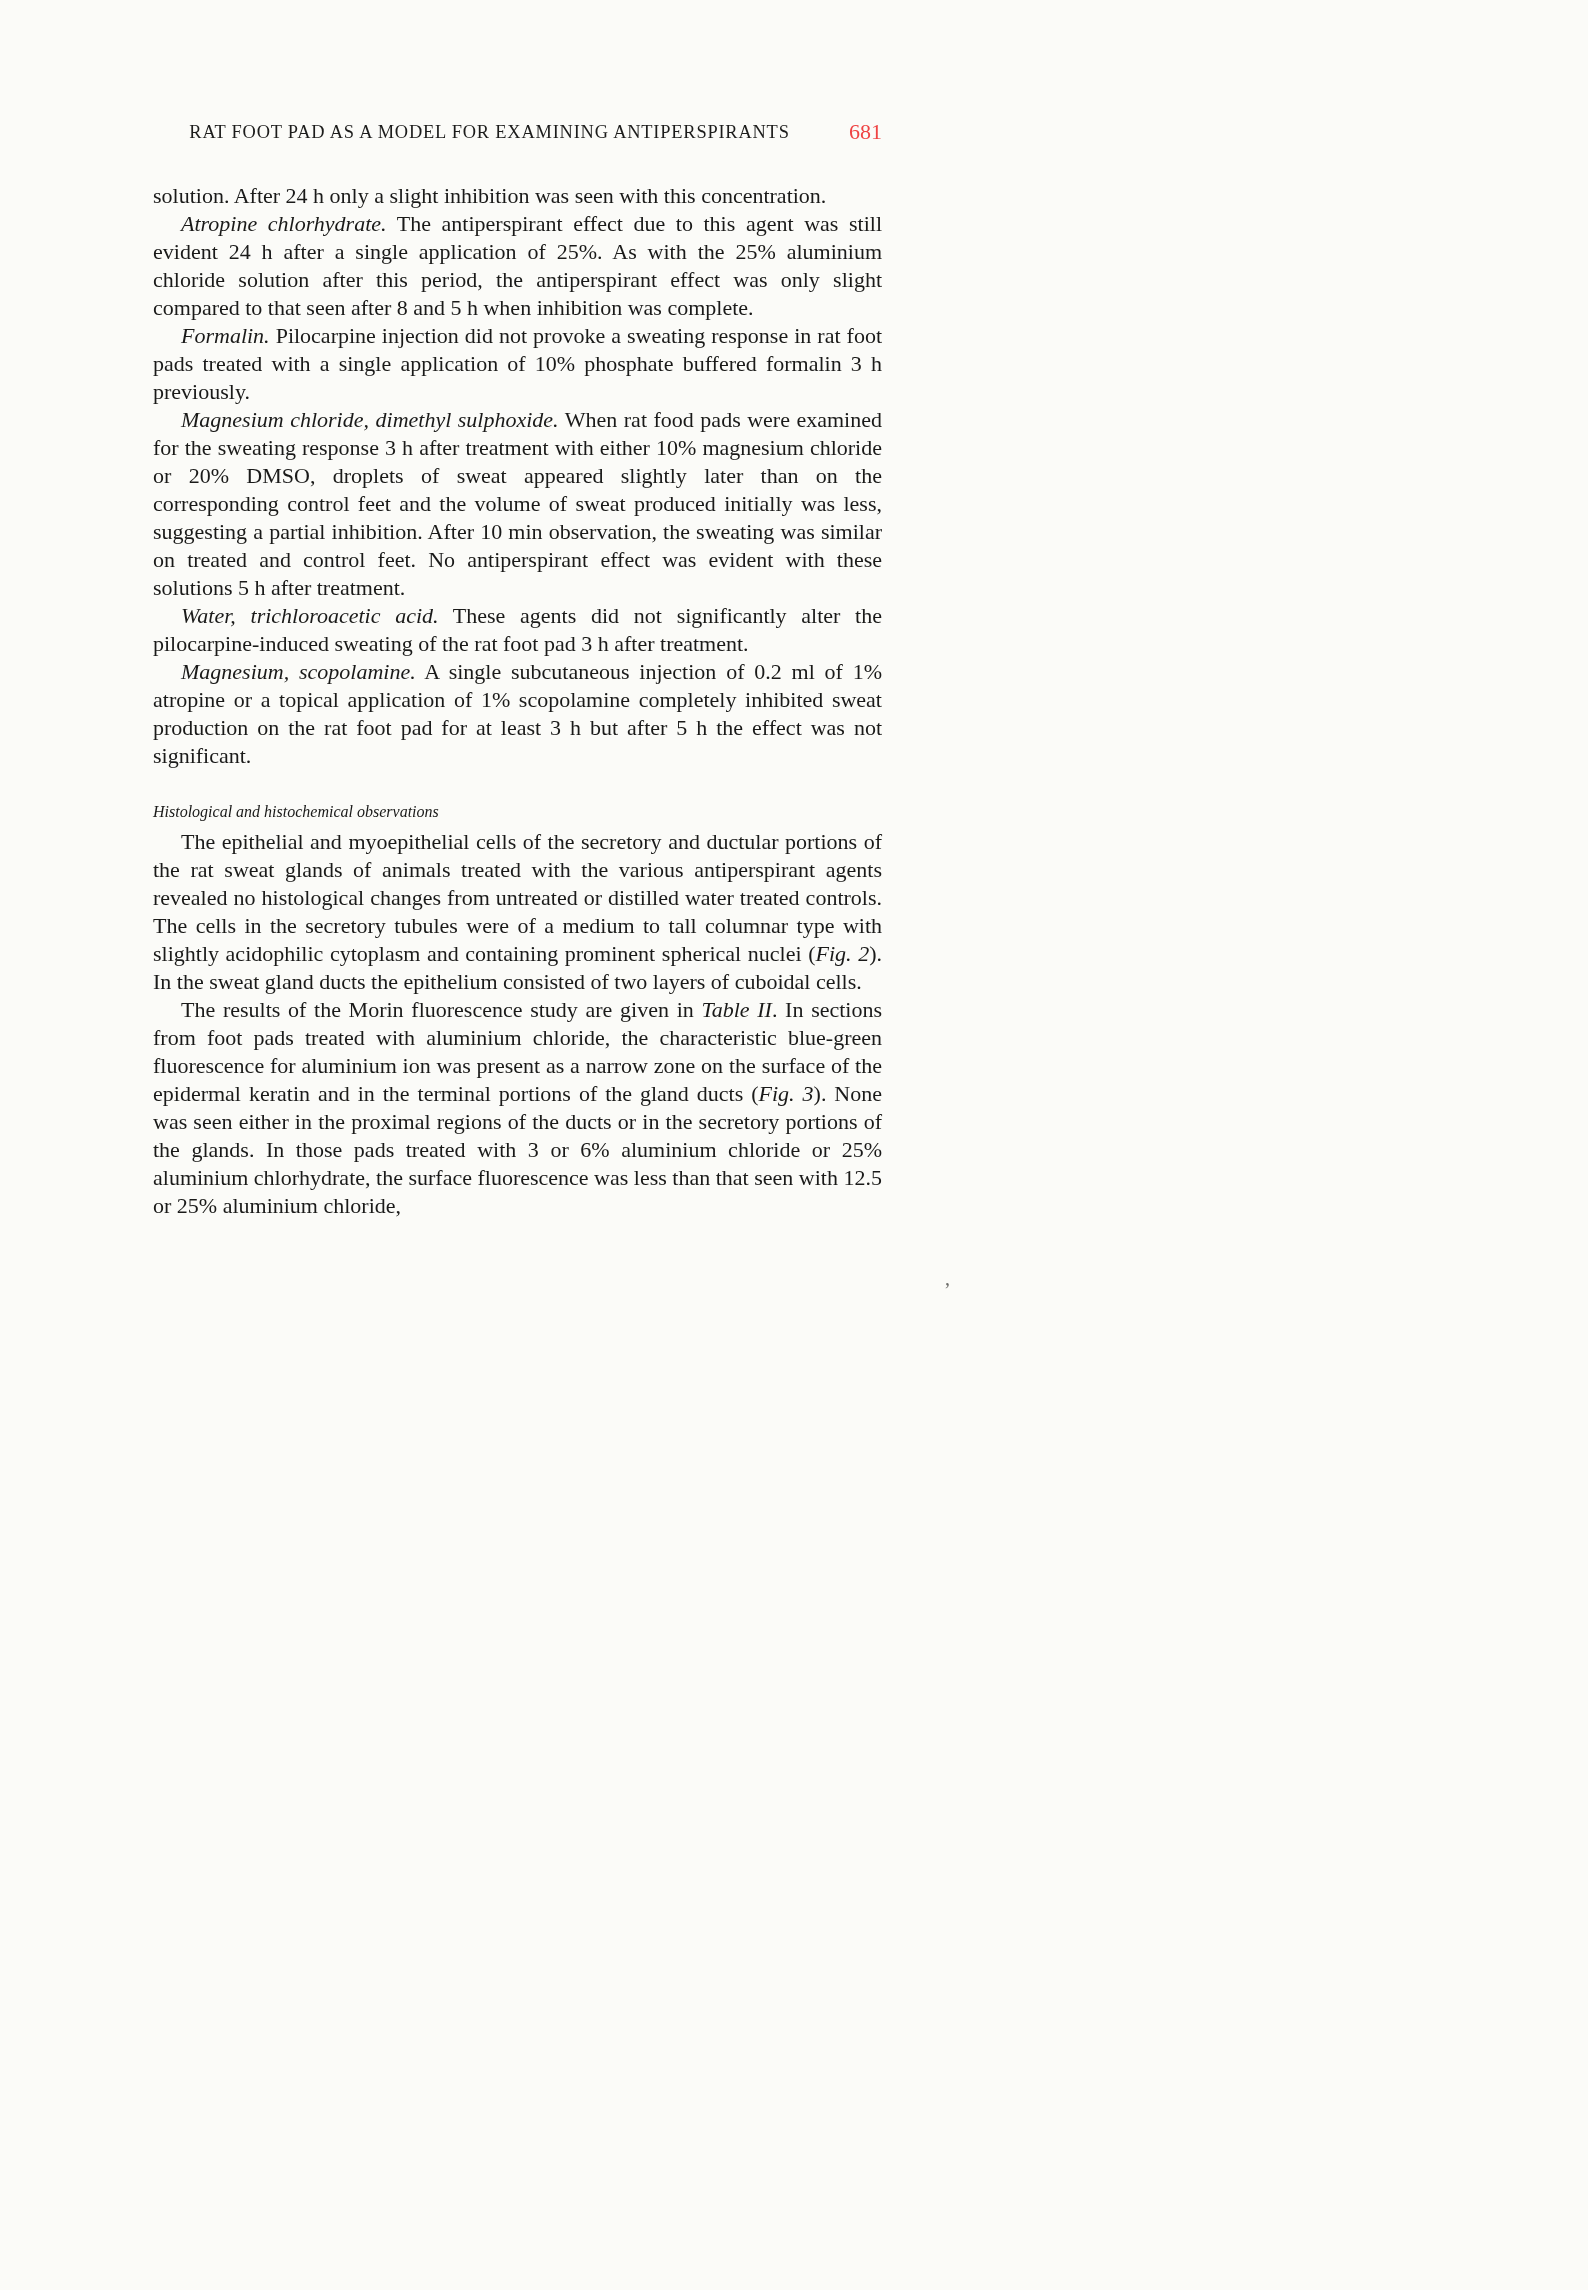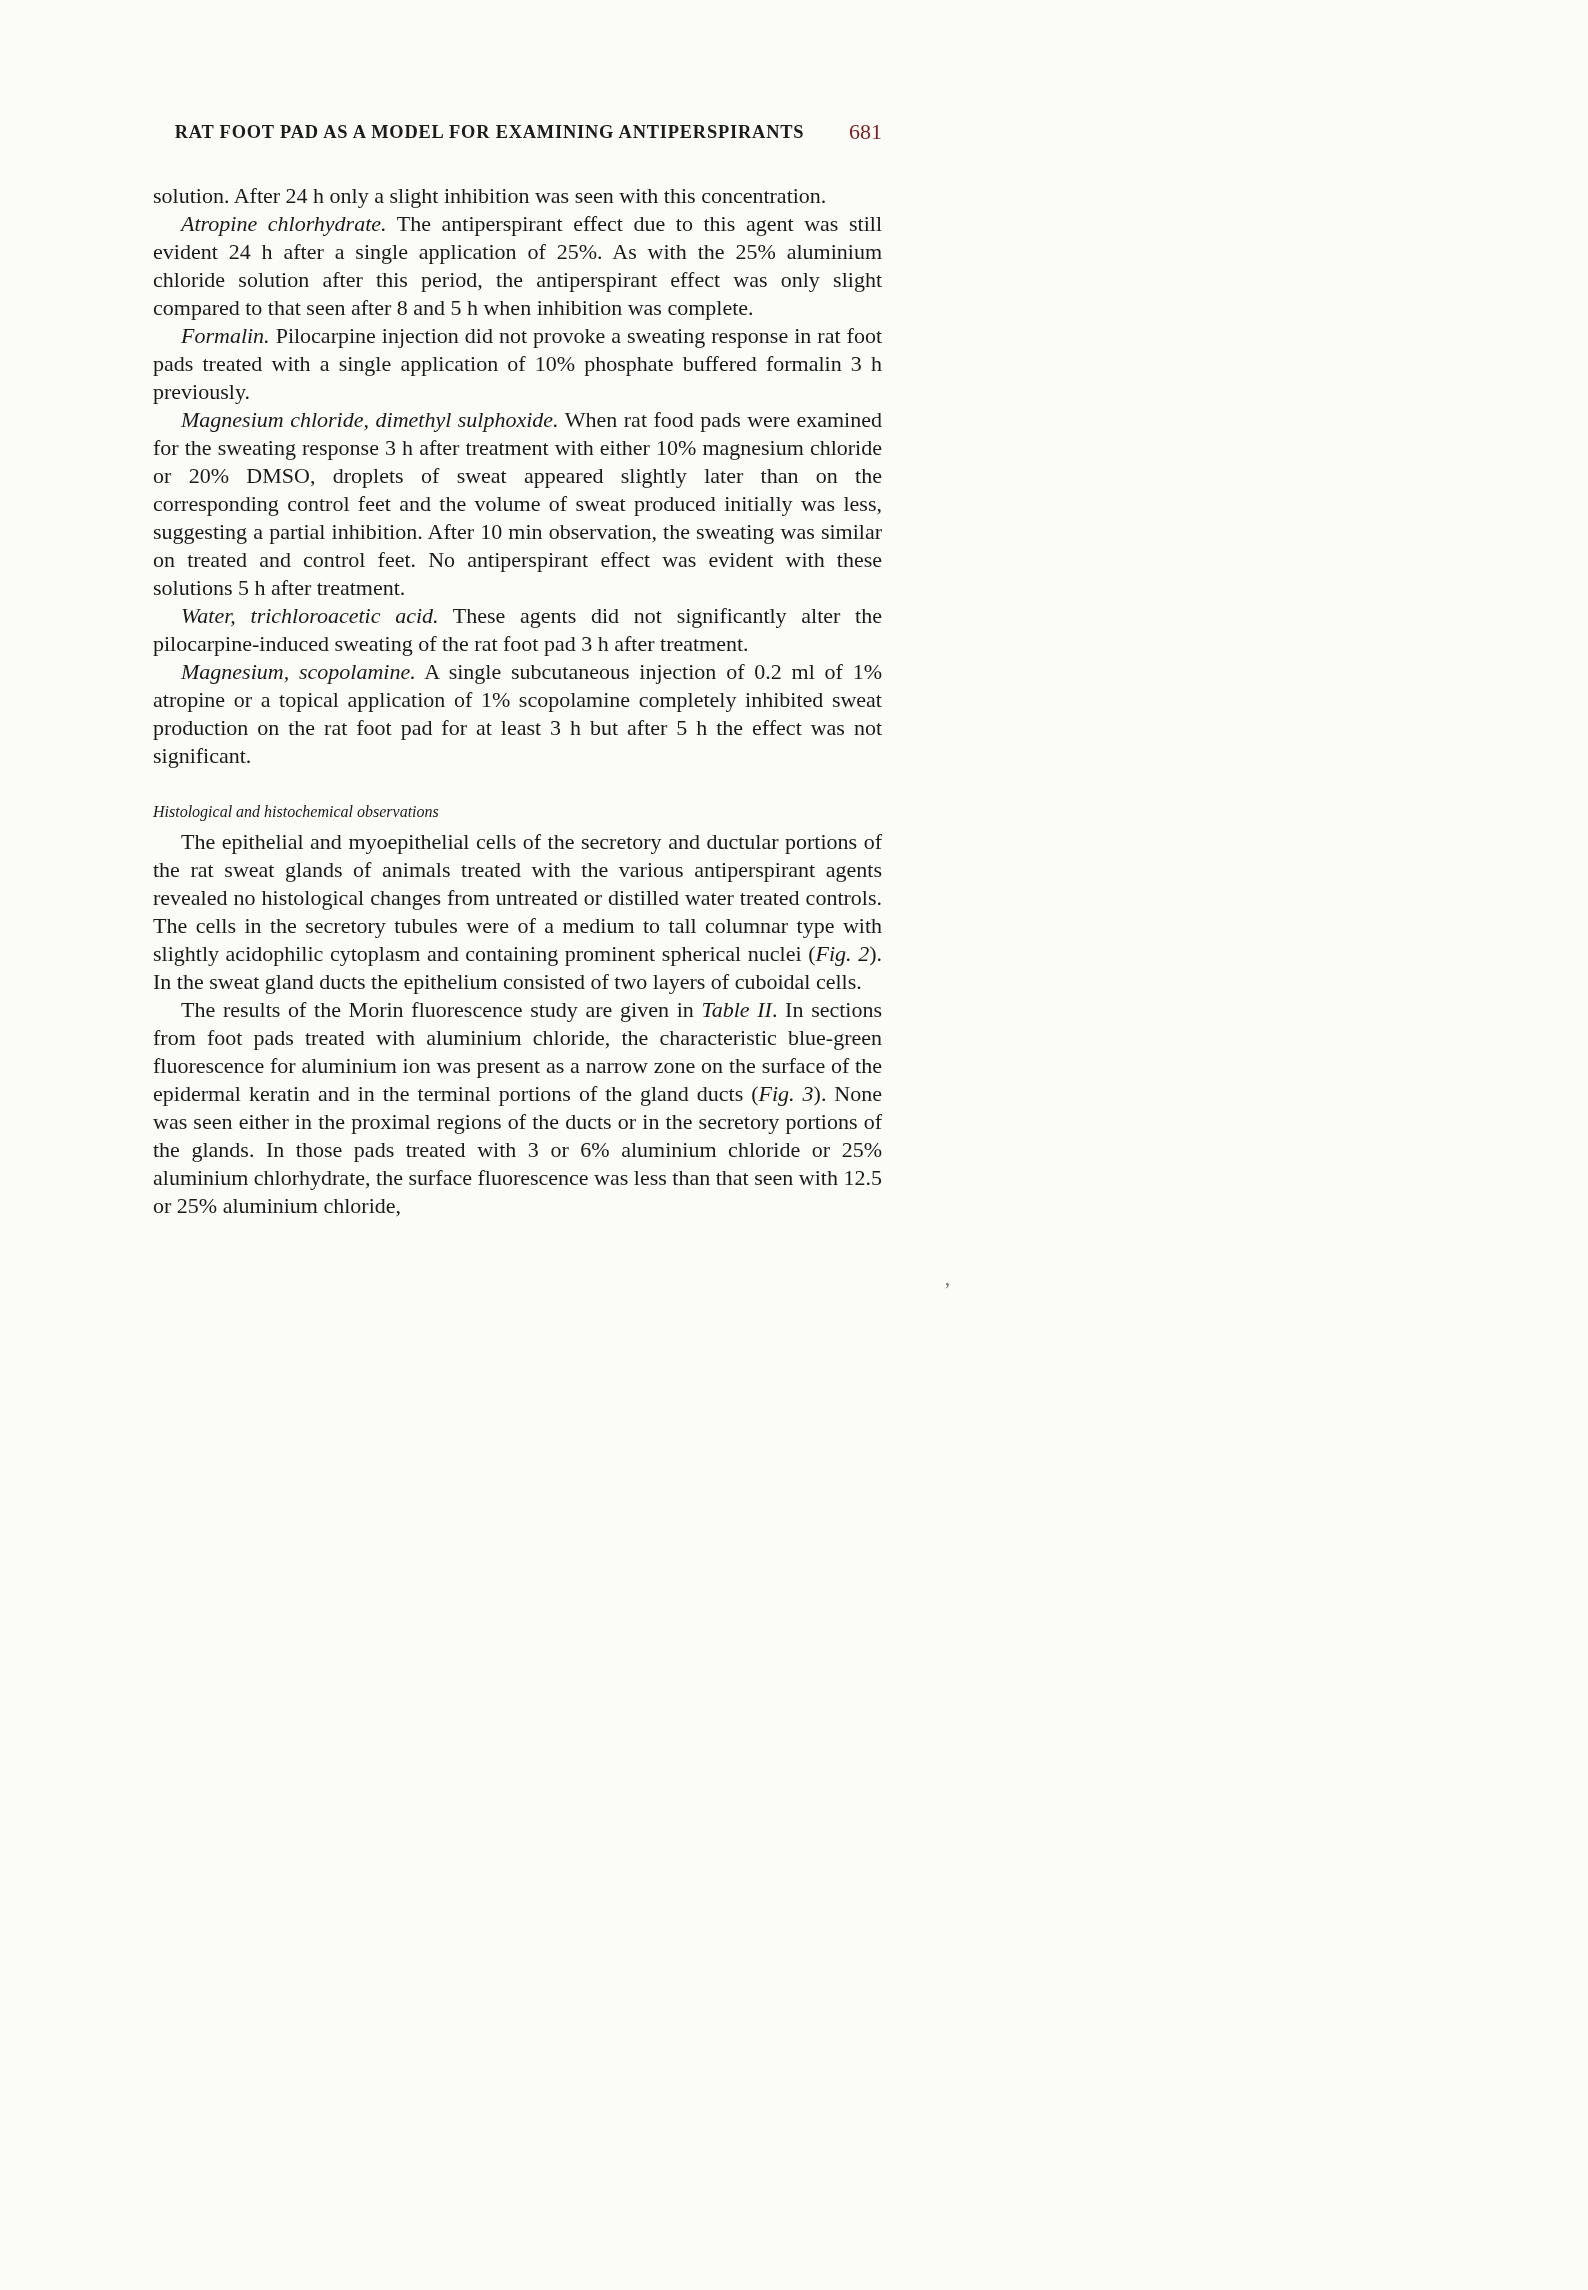--- a/index.html
+++ b/index.html
@@ -27,28 +27,27 @@
     height: 26px;
     margin-bottom: 34px;
   }
   .running-head .head-title {
     display: block;
     text-align: center;
     font-size: 18.4px;
     letter-spacing: 0.8px;
     color: #1c1c1b;
     padding-right: 56px; 
-    font-weight: bold;
   }
   .running-head .page-number {
     position: absolute;
     right: 0;
     top: -2.8px;
     font-size: 22px;
-    color: #7f1d1d;
+    color: #ef4444;
   }
   .body-text-block {
     font-size: 22px;
     line-height: 28px;
     text-align: justify;
   }
   p.para {
     text-indent: 0;
   }
   p.para.indent {

